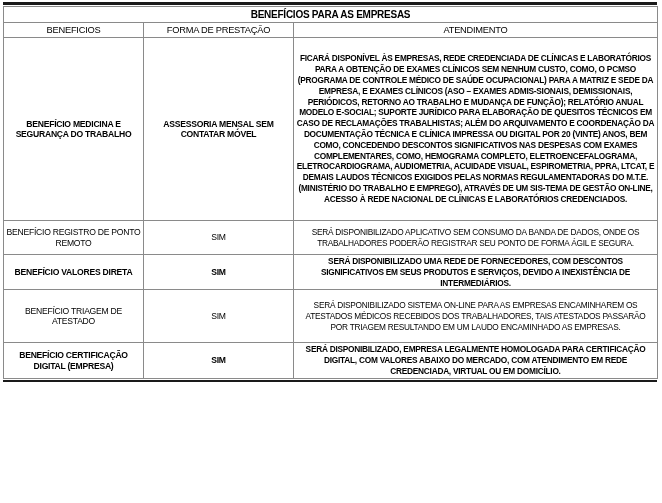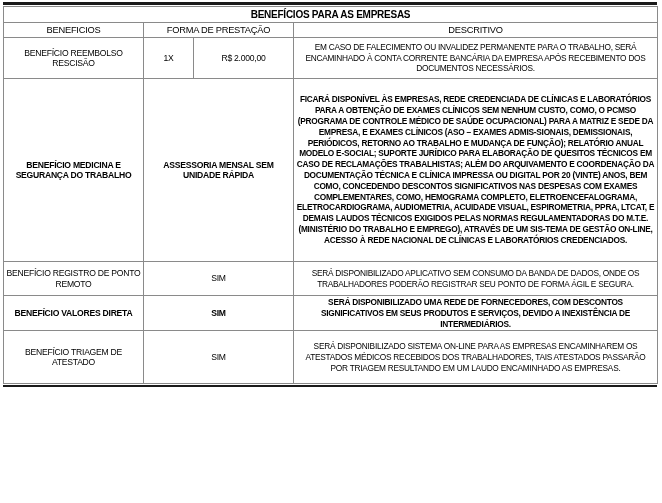--- a/index.html
+++ b/index.html
@@ -75,45 +75,44 @@
       <col style="width:100px">
       <col style="width:364px">
     </colgroup>
     <thead>
       <tr class="title-row">
         <th colspan="4">BENEFÍCIOS PARA AS EMPRESAS</th>
       </tr>
       <tr class="header-row">
         <th>BENEFICIOS</th>
         <th colspan="2">FORMA DE PRESTAÇÃO</th>
-        <th>DESCRITIVO</th>
+        <th>ATENDIMENTO</th>
       </tr>
     </thead>
     <tbody>
-      <tr class="r0">
-        <td class="name-cell">BENEFÍCIO REEMBOLSO RESCISÃO</td>
-        <td class="forma-cell">1X</td>
-        <td class="forma-cell">R$ 2.000,00</td>
-        <td class="desc-cell">EM CASO DE FALECIMENTO OU INVALIDEZ PERMANENTE PARA O TRABALHO, SERÁ ENCAMINHADO À CONTA CORRENTE BANCÁRIA DA EMPRESA APÓS RECEBIMENTO DOS DOCUMENTOS NECESSÁRIOS.</td>
-      </tr>
       <tr class="r1 bold">
         <td class="name-cell">BENEFÍCIO MEDICINA E SEGURANÇA DO TRABALHO</td>
-        <td class="forma-cell" colspan="2">ASSESSORIA MENSAL SEM UNIDADE RÁPIDA</td>
+        <td class="forma-cell" colspan="2">ASSESSORIA MENSAL SEM CONTATAR MÓVEL</td>
         <td class="desc-cell">FICARÁ DISPONÍVEL ÀS EMPRESAS, REDE CREDENCIADA DE CLÍNICAS E LABORATÓRIOS PARA A OBTENÇÃO DE EXAMES CLÍNICOS SEM NENHUM CUSTO, COMO, O PCMSO (PROGRAMA DE CONTROLE MÉDICO DE SAÚDE OCUPACIONAL) PARA A MATRIZ E SEDE DA EMPRESA, E EXAMES CLÍNICOS (ASO – EXAMES ADMIS-SIONAIS, DEMISSIONAIS, PERIÓDICOS, RETORNO AO TRABALHO E MUDANÇA DE FUNÇÃO); RELATÓRIO ANUAL MODELO E-SOCIAL; SUPORTE JURÍDICO PARA ELABORAÇÃO DE QUESITOS TÉCNICOS EM CASO DE RECLAMAÇÕES TRABALHISTAS; ALÉM DO ARQUIVAMENTO E COORDENAÇÃO DA DOCUMENTAÇÃO TÉCNICA E CLÍNICA IMPRESSA OU DIGITAL POR 20 (VINTE) ANOS, BEM COMO, CONCEDENDO DESCONTOS SIGNIFICATIVOS NAS DESPESAS COM EXAMES COMPLEMENTARES, COMO, HEMOGRAMA COMPLETO, ELETROENCEFALOGRAMA, ELETROCARDIOGRAMA, AUDIOMETRIA, ACUIDADE VISUAL, ESPIROMETRIA, PPRA, LTCAT, E DEMAIS LAUDOS TÉCNICOS EXIGIDOS PELAS NORMAS REGULAMENTADORAS DO M.T.E. (MINISTÉRIO DO TRABALHO E EMPREGO), ATRAVÉS DE UM SIS-TEMA DE GESTÃO ON-LINE, ACESSO À REDE NACIONAL DE CLÍNICAS E LABORATÓRIOS CREDENCIADOS.</td>
       </tr>
       <tr class="r4">
         <td class="name-cell">BENEFÍCIO REGISTRO DE PONTO REMOTO</td>
         <td class="forma-cell" colspan="2">SIM</td>
         <td class="desc-cell">SERÁ DISPONIBILIZADO APLICATIVO SEM CONSUMO DA BANDA DE DADOS, ONDE OS TRABALHADORES PODERÃO REGISTRAR SEU PONTO DE FORMA ÁGIL E SEGURA.</td>
       </tr>
       <tr class="r5 bold">
         <td class="name-cell">BENEFÍCIO VALORES DIRETA</td>
         <td class="forma-cell" colspan="2">SIM</td>
         <td class="desc-cell">SERÁ DISPONIBILIZADO UMA REDE DE FORNECEDORES, COM DESCONTOS SIGNIFICATIVOS EM SEUS PRODUTOS E SERVIÇOS, DEVIDO A INEXISTÊNCIA DE INTERMEDIÁRIOS.</td>
       </tr>
       <tr class="r6">
         <td class="name-cell">BENEFÍCIO TRIAGEM DE ATESTADO</td>
         <td class="forma-cell" colspan="2">SIM</td>
         <td class="desc-cell">SERÁ DISPONIBILIZADO SISTEMA ON-LINE PARA AS EMPRESAS ENCAMINHAREM OS ATESTADOS MÉDICOS RECEBIDOS DOS TRABALHADORES, TAIS ATESTADOS PASSARÃO POR TRIAGEM RESULTANDO EM UM LAUDO ENCAMINHADO AS EMPRESAS.</td>
       </tr>
+      <tr class="r7 bold">
+        <td class="name-cell">BENEFÍCIO CERTIFICAÇÃO DIGITAL (EMPRESA)</td>
+        <td class="forma-cell" colspan="2">SIM</td>
+        <td class="desc-cell">SERÁ DISPONIBILIZADO, EMPRESA LEGALMENTE HOMOLOGADA PARA CERTIFICAÇÃO DIGITAL, COM VALORES ABAIXO DO MERCADO, COM ATENDIMENTO EM REDE CREDENCIADA, VIRTUAL OU EM DOMICÍLIO.</td>
+      </tr>
     </tbody>
   </table>
 </div>
 
 </body></html>

